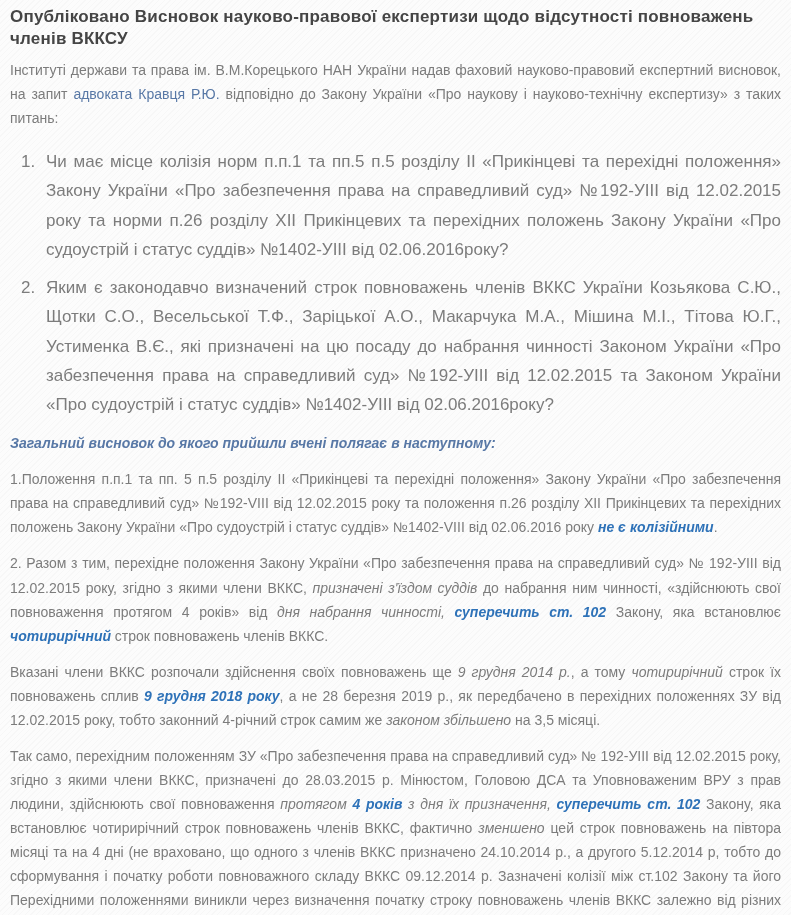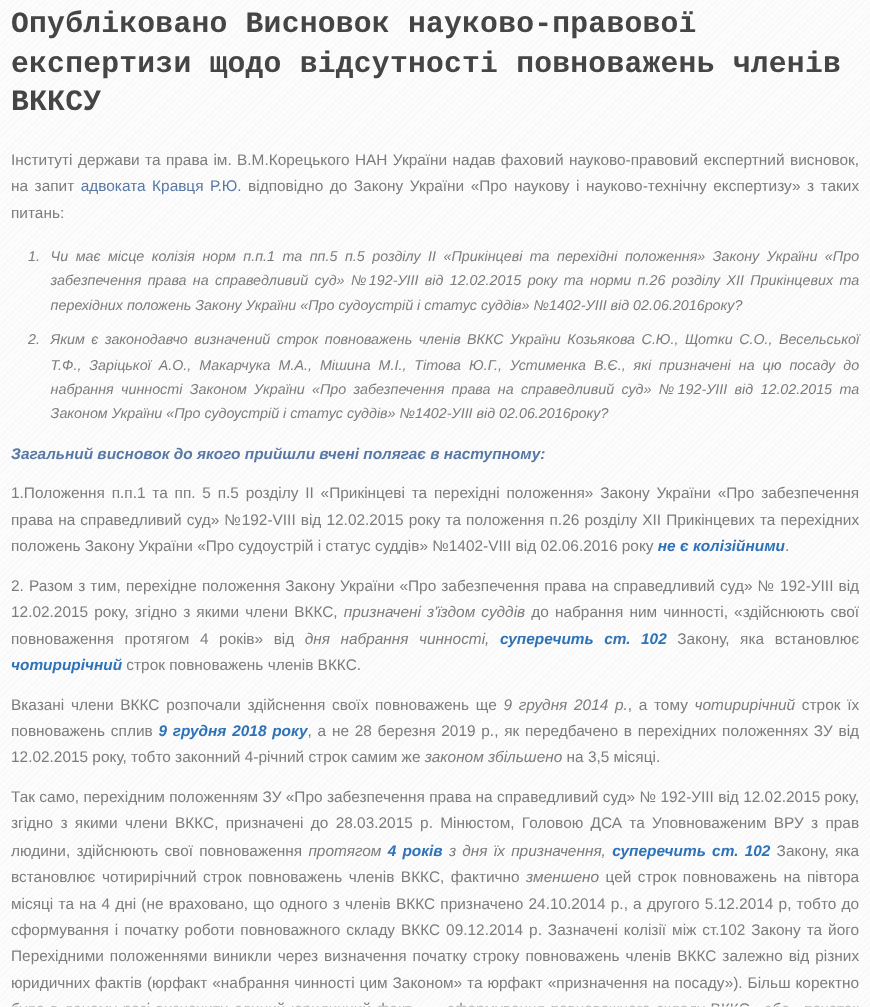--- a/index.html
+++ b/index.html
@@ -9,35 +9,35 @@
   html,body{margin:0;padding:0;}
   body{
     width:791px;height:915px;overflow:hidden;
     background-color:var(--background,#fcfcfc);
     background-image:repeating-linear-gradient(135deg, rgba(0,0,0,0.018) 0px, rgba(0,0,0,0.018) 1px, transparent 1px, transparent 4px);
     font-family:"Liberation Sans","DejaVu Sans",sans-serif;
     color:var(--body,#7c7c7c);
   }
   .page{padding:2px 10px 0 10px;}
   h1.title{
-    font-family:Liberation Mono, monospace;
-    font-weight:bold;font-size:27px;line-height:1.32;
+    font-family:Liberation Sans, sans-serif;
+    font-weight:bold;font-size:17px;line-height:1.32;
     color:var(--title,#454545);
-    margin:4px 0 20px 0;letter-spacing:0.2px;
+    margin:4px 0 7px 0;letter-spacing:0.2px;
   }
   .meta{font-size:11.5px;color:var(--meta,#9c9c9c);margin:0 0 22px 0;display:flex;align-items:center;}
   .meta .meta-sep{font-size:15px;margin:0 5px;font-style:italic;}
   .meta .cat{color:var(--meta,#9c9c9c);text-decoration:none;cursor:pointer;}
   p.body{
     font-size:14px;line-height:1.72;text-align:justify;
     margin:0 0 12px 0;color:var(--body,#7c7c7c);
   }
   ol.questions{
     margin:17px 0 12px 0;padding:0 0 0 30px;
-    font-size:13px;line-height:1.72;color:var(--body,#7c7c7c);font-style:italic;
+    font-size:17px;line-height:1.72;color:var(--body,#7c7c7c);
   }
   ol.questions li{text-align:justify;margin:0 0 9px 0;padding-left:6px;}
   ol.questions li:last-child{margin-bottom:0;}
   p.heading{
     font-size:14px;font-weight:bold;font-style:italic;
     color:var(--steel,#5878a6);margin:16px 0 16px 0;text-align:left;
   }
   
   .run-n{}
   .run-i{font-style:italic;}

